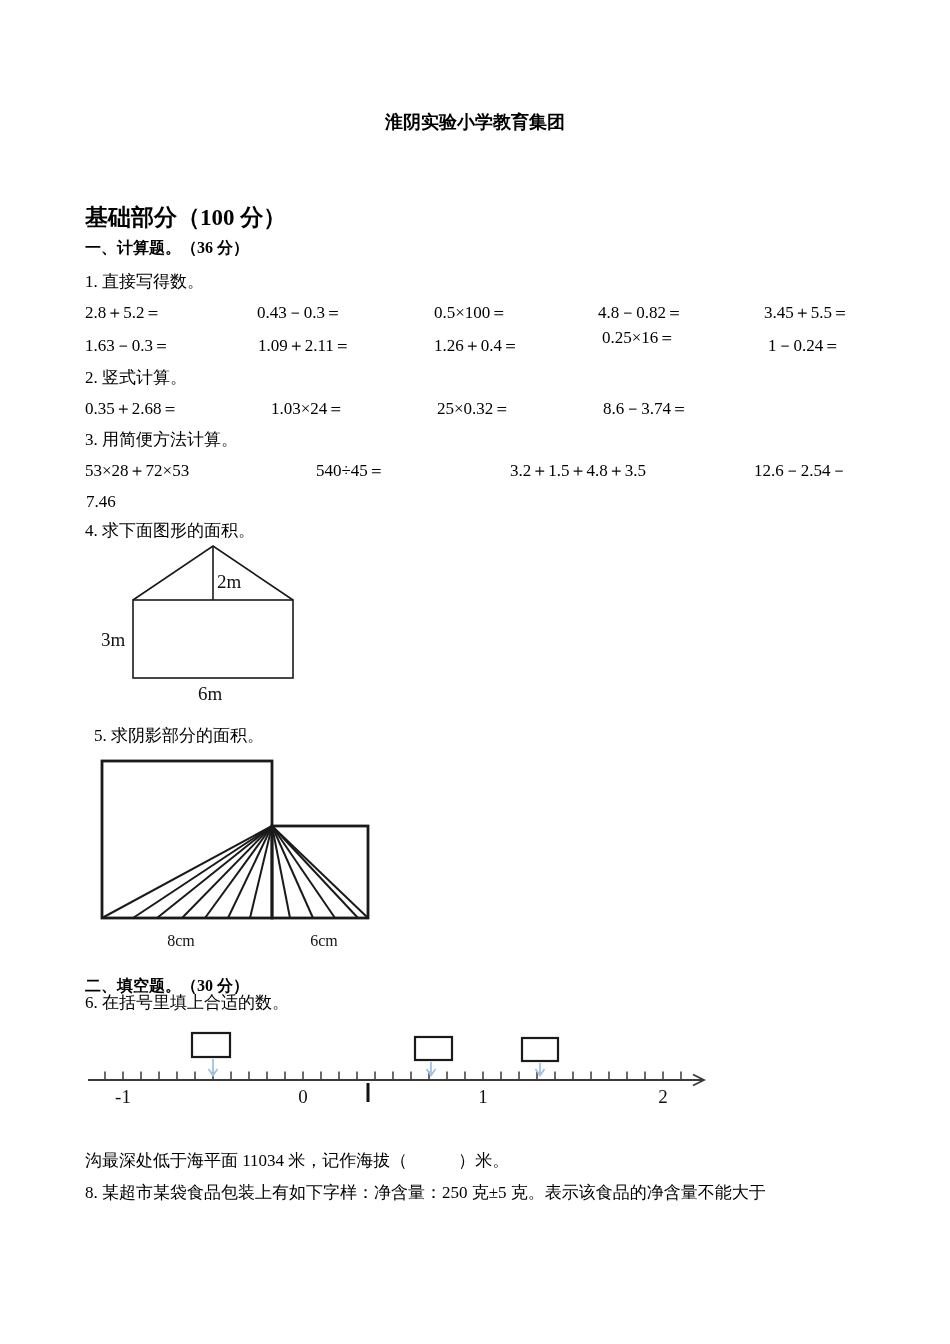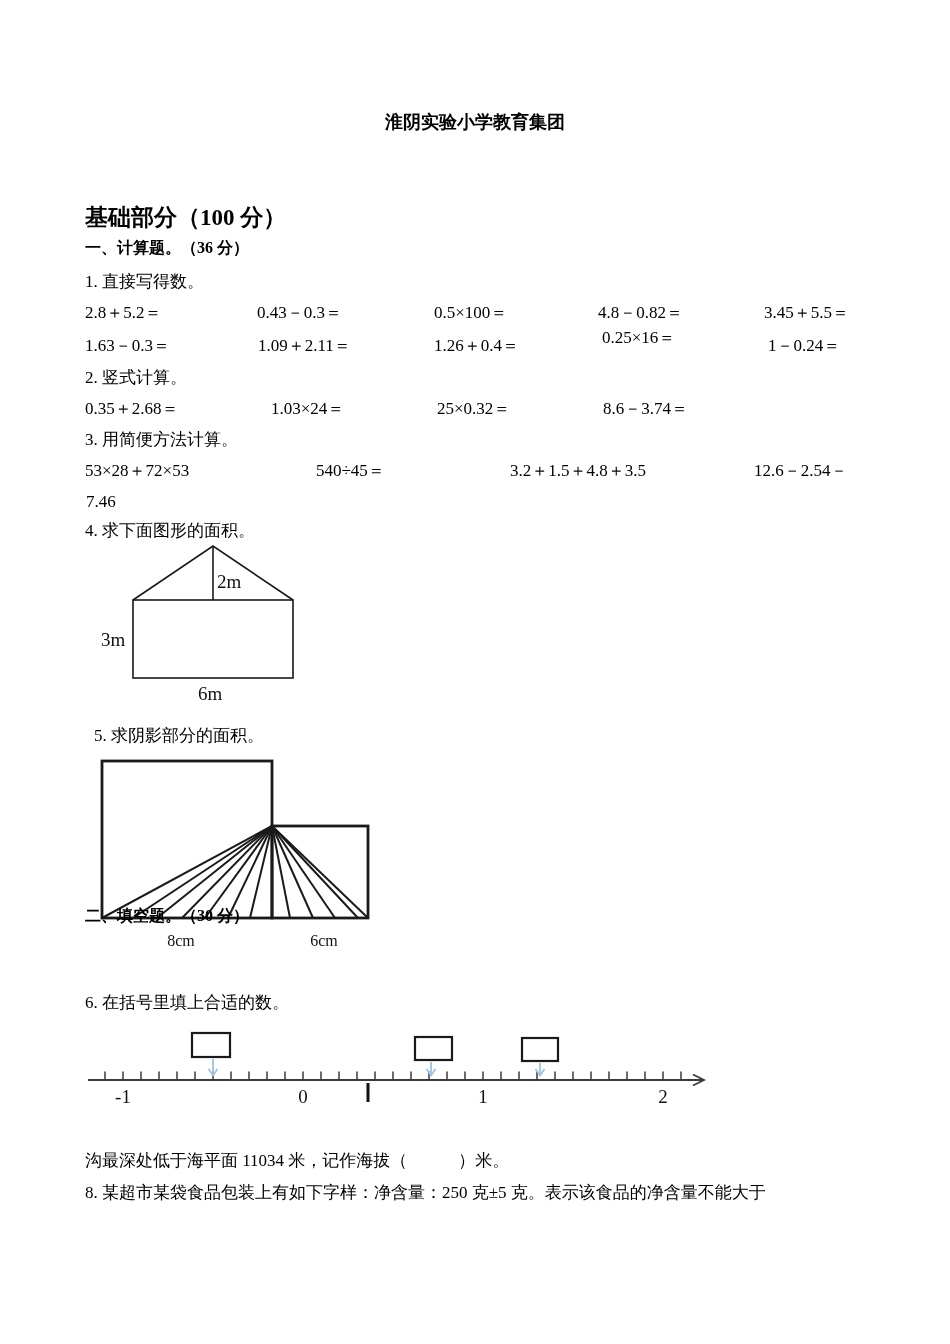--- a/index.html
+++ b/index.html
@@ -86,21 +86,21 @@
       <line class="ink" x1="172" y1="68" x2="190" y2="160"></line>
       <line class="ink" x1="172" y1="68" x2="213" y2="160"></line>
       <line class="ink" x1="172" y1="68" x2="235" y2="160"></line>
       <line class="ink" x1="172" y1="68" x2="258" y2="160"></line>
       <line class="ink" x1="172" y1="68" x2="268" y2="160"></line>
     </g>
     <text class="figtext" x="81" y="188" font-size="16" text-anchor="middle">8cm</text>
     <text class="figtext" x="224" y="188" font-size="16" text-anchor="middle">6cm</text>
   </svg>
 
-  <div class="abs hbold2" style="left:85px;top:906px;">二、填空题。（30 分）</div>
+  <div class="abs hbold2" style="left:85px;top:976px;">二、填空题。（30 分）</div>
   <div class="abs t" style="left:85px;top:993px;">6. 在括号里填上合适的数。</div>
 
   <svg class="abs" style="left:85px;top:1025px;" width="645" height="85" viewBox="0 0 645 85">
     <line class="axis" x1="3" y1="55" x2="618" y2="55" stroke-width="2"></line>
     <polyline class="axis" points="608,49.5 619,55 608,60.5" stroke-width="1.8"></polyline>
     <path class="axis" stroke-width="1.5" d="M20,46.5V55.5 M38,46.5V55.5 M56,46.5V55.5 M74,46.5V55.5 M92,46.5V55.5 M110,46.5V55.5 M128,46.5V55.5 M146,46.5V55.5 M164,46.5V55.5 M182,46.5V55.5 M200,46.5V55.5 M218,46.5V55.5 M236,46.5V55.5 M254,46.5V55.5 M272,46.5V55.5 M290,46.5V55.5 M308,46.5V55.5 M326,46.5V55.5 M344,46.5V55.5 M362,46.5V55.5 M380,46.5V55.5 M398,46.5V55.5 M416,46.5V55.5 M434,46.5V55.5 M452,46.5V55.5 M470,46.5V55.5 M488,46.5V55.5 M506,46.5V55.5 M524,46.5V55.5 M542,46.5V55.5 M560,46.5V55.5 M578,46.5V55.5 M596,46.5V55.5"></path>
     <text class="figtext" x="38" y="78" font-size="19" text-anchor="middle">-1</text>
     <text class="figtext" x="218" y="78" font-size="19" text-anchor="middle">0</text>
     <text class="figtext" x="398" y="78" font-size="19" text-anchor="middle">1</text>
     <text class="figtext" x="578" y="78" font-size="19" text-anchor="middle">2</text>

